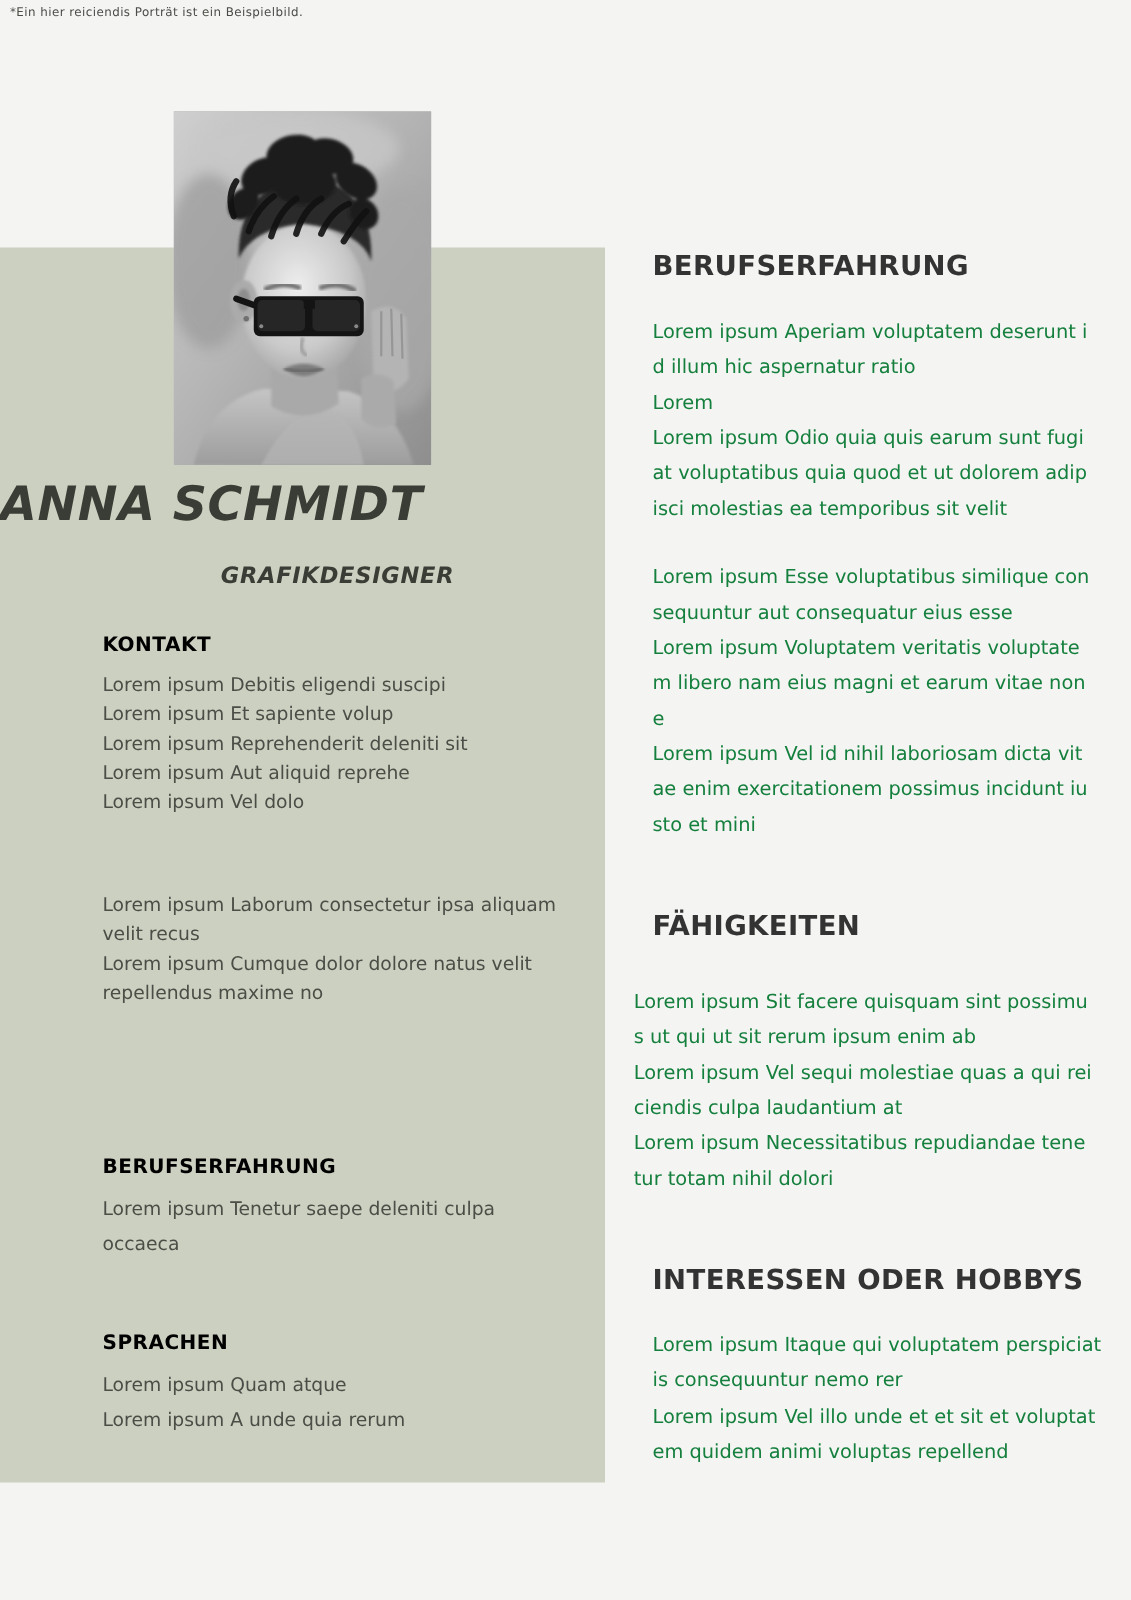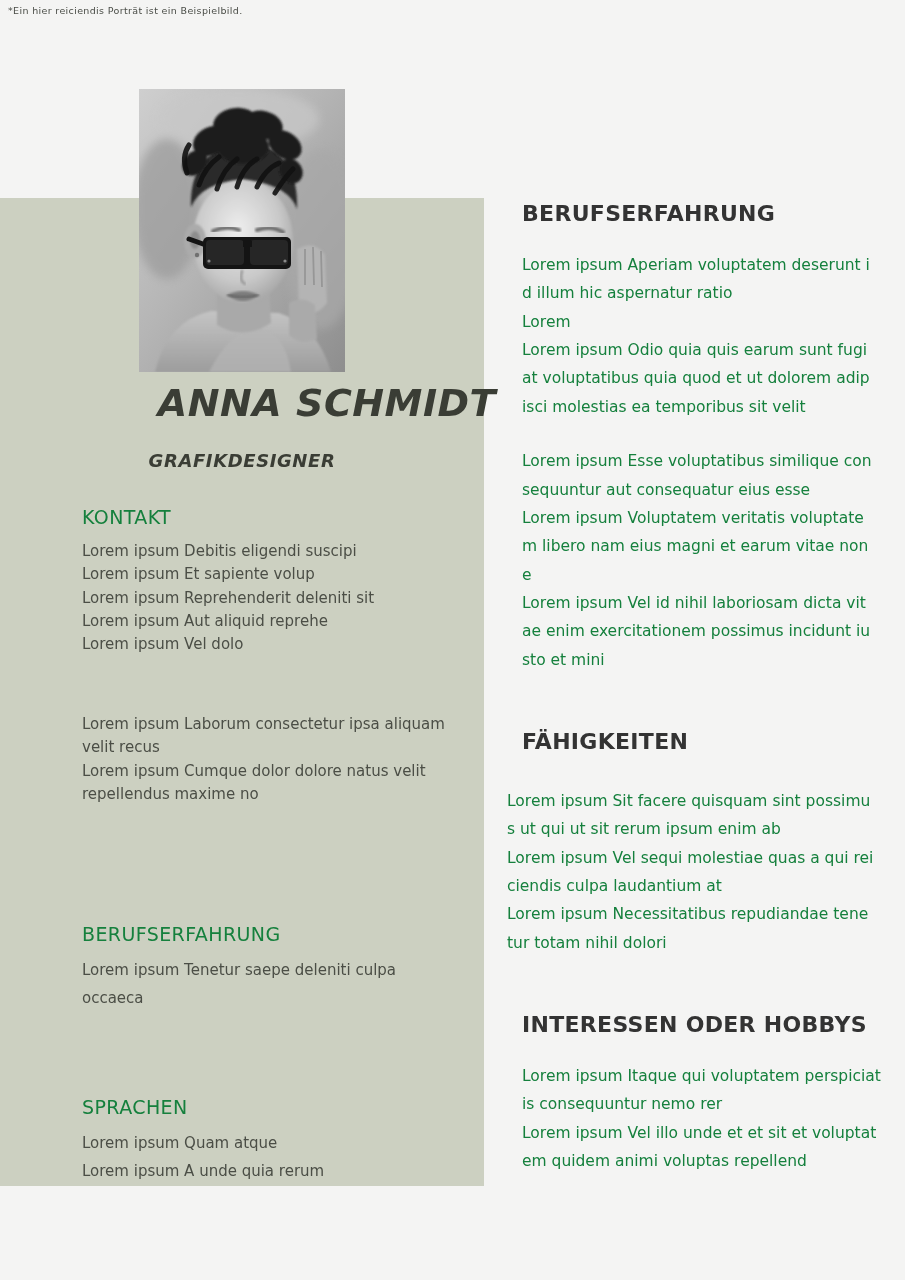--- a/index.html
+++ b/index.html
@@ -62,53 +62,53 @@
     top: 198px;
     width: 484px;
     height: 988px;
   }
 
   .name {
     position: absolute;
     left: 0;
     top: 186px;
     width: 484px;
-    text-align: right;
+    text-align: left;
     font-size: 38px;
     font-weight: 700;
     font-style: italic;
     letter-spacing: 0.5px;
     color: #3a3d35;
     line-height: 1;
-    padding-left: 12px;
   }
   .job-title {
     position: absolute;
     left: 0;
     top: 254px;
     width: 484px;
     text-align: center;
     font-size: 18px;
     font-weight: 700;
     font-style: italic;
     letter-spacing: 0.6px;
     color: #3a3d35;
     line-height: 1;
+    padding-left: 28px;
   }
 
   .l-section {
     position: absolute;
     left: 82px;
     width: 370px;
   }
   .l-heading {
-    font-size: 19px;
-    font-weight: 400;
+    font-size: 16px;
+    font-weight: 700;
     letter-spacing: 0.4px;
-    color: #15803d;
+    color: #000000;
     margin: 0 0 13px 0;
     line-height: 1;
   }
   .l-body {
     font-size: 15px;
     color: #4b4e46;
     line-height: 1.55;
     word-break: break-word;
   }
   .l-body.loose { line-height: 1.85; }
@@ -252,21 +252,21 @@
       </div>
     </div>
 
     <div class="l-section" style="top:727px;">
       <h2 class="l-heading">BERUFSERFAHRUNG</h2>
       <div class="l-body loose">
         <div>Lorem ipsum Tenetur saepe deleniti culpa occaeca</div>
       </div>
     </div>
 
-    <div class="l-section" style="top:900px;">
+    <div class="l-section" style="top:868px;">
       <h2 class="l-heading">SPRACHEN</h2>
       <div class="l-body loose">
         <div>Lorem ipsum Quam atque</div>
         <div>Lorem ipsum A unde quia rerum</div>
       </div>
     </div>
   </div>
 
   <div class="r-section" style="left:522px; top:203px; width:350px;">
     <h2 class="r-heading">BERUFSERFAHRUNG</h2>

